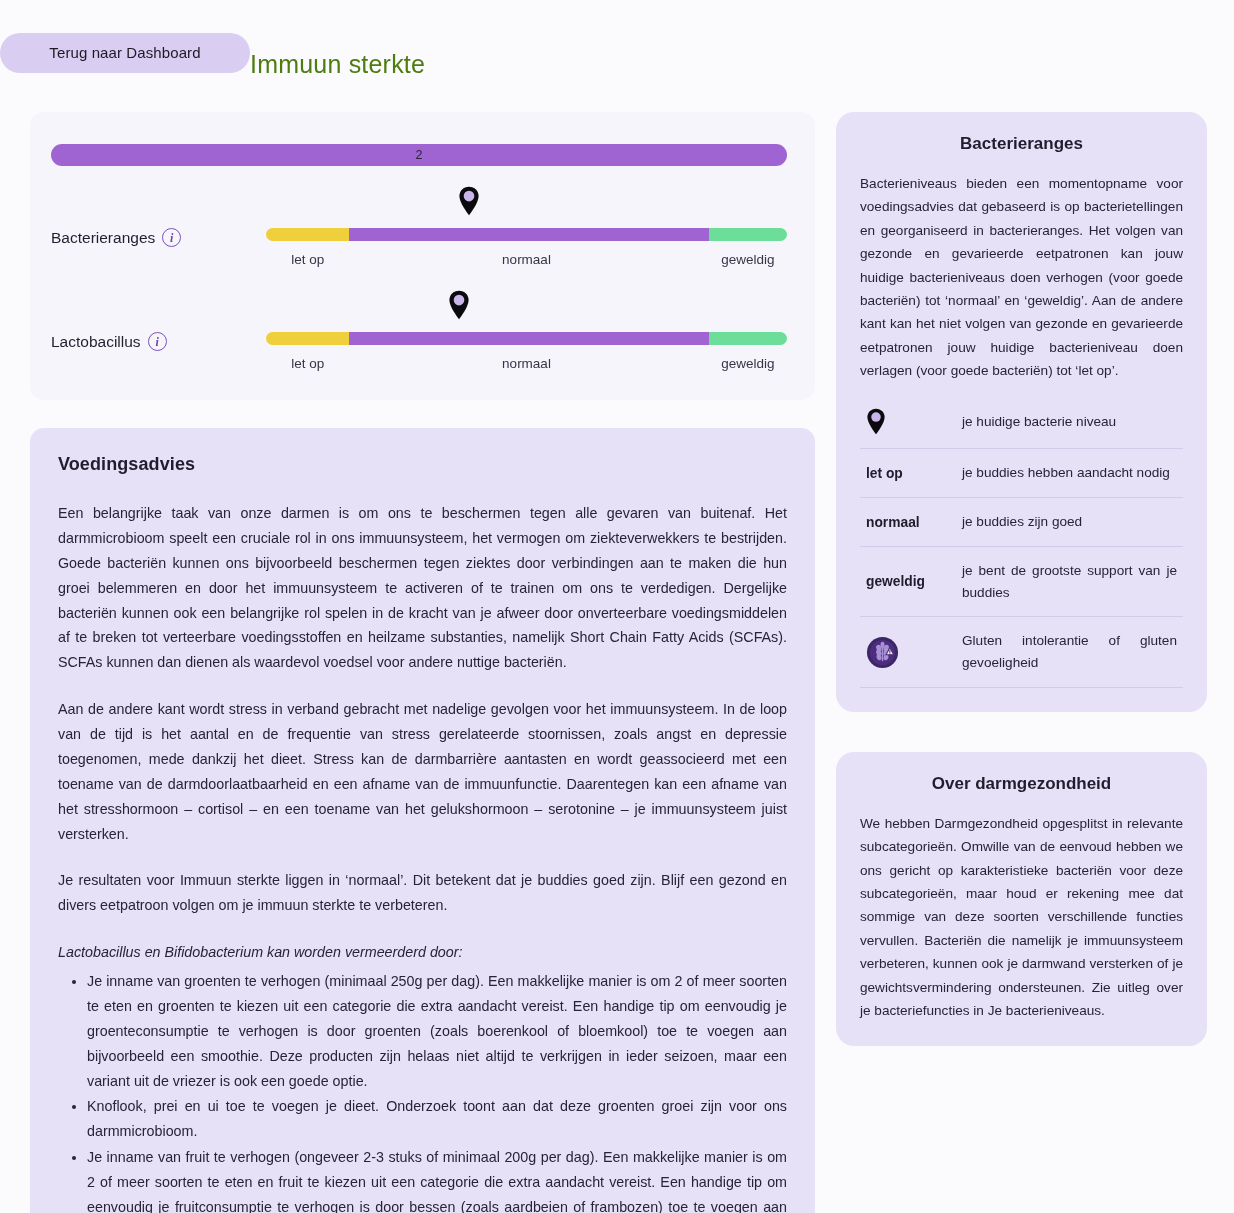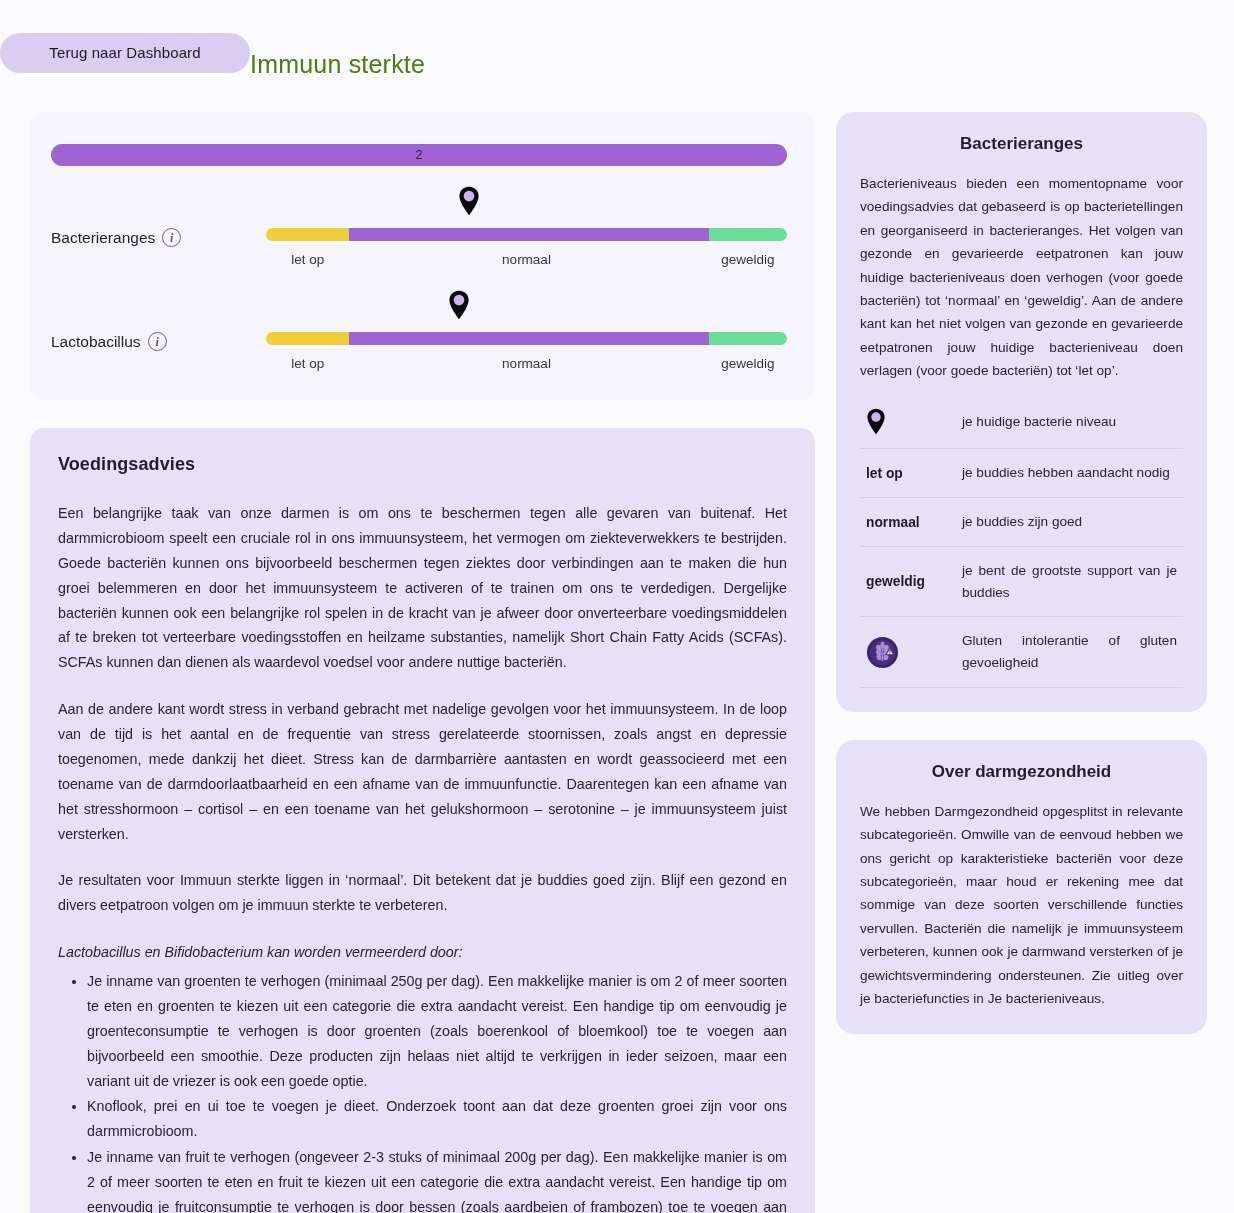--- a/index.html
+++ b/index.html
@@ -193,21 +193,21 @@
     margin-bottom: 1px;
   }
   .lead-in { margin-bottom: 4px !important; font-style: italic; }
 
   
   .side-panel {
     background: #e7e1f7;
     border-radius: 18px;
     padding: 22px 24px 24px 24px;
   }
-  .side-panel + .side-panel { margin-top: 28px; }
+  .side-panel + .side-panel { margin-top: 40px; }
   .side-title {
     text-align: center;
     font-size: 17px;
     font-weight: 700;
     margin: 0 0 18px 0;
     color: #221d2e;
   }
   .side-body {
     font-size: 13.6px;
     line-height: 1.72;

